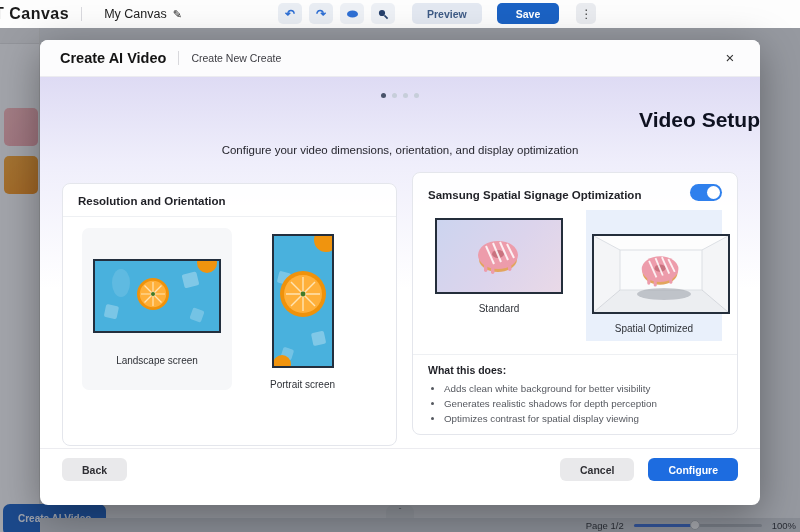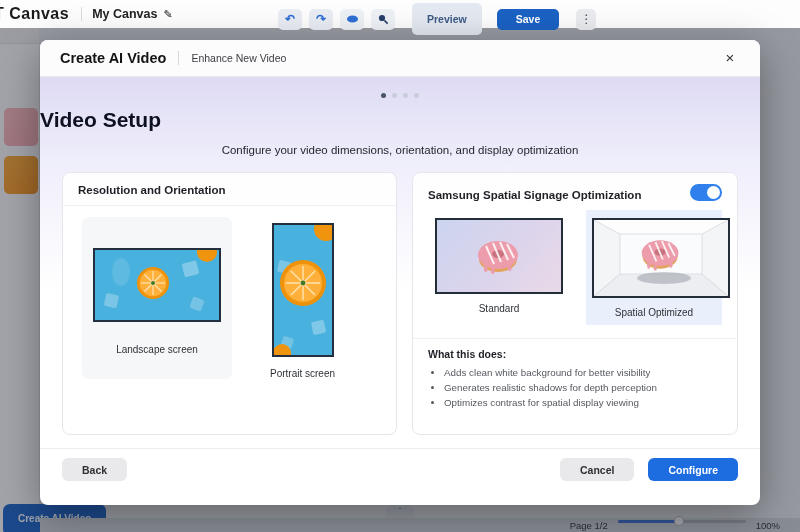--- a/index.html
+++ b/index.html
@@ -4,38 +4,38 @@
 <style>
   * { box-sizing: border-box; margin: 0; padding: 0; }
   html,body { width:800px; height:532px; overflow:hidden; }
   body { font-family:"Liberation Sans", sans-serif; background:#fff; }
   .stage { position:relative; width:800px; height:532px; overflow:hidden; background:#fff; }
 
   
   .topbar { position:absolute; top:0; left:0; right:0; height:28px; background:#fdfdfd; display:flex; align-items:center; z-index:3; }
   .brand { font-weight:bold; font-size:16px; color:#1b1b1b; letter-spacing:.5px; margin-left:-6px; }
   .tb-divider { width:1px; height:14px; background:#d9d9de; margin:0 10px 0 12px; }
-  .doc-title { font-size:12.5px; font-weight:bold; color:#222; }
+  .doc-title { font-size:12.5px; font-weight:normal; color:#222;margin-left:12px; }
   .pencil { font-size:11px; margin-left:6px; color:#222; }
   .toolbar { position:absolute; left:278px; top:3px; display:flex; align-items:center; gap:7px; }
   .icon-btn { width:24px; height:21px; border-radius:5px; background:#e9edf3; display:flex; align-items:center; justify-content:center; font-size:12px; color:#2e6fd4; font-weight:bold; border:none; }
   .icon-btn.plain { background:#edf0f5; }
-  .btn-preview { height:32px; padding:0 15px; border-radius:5px; background:#e3e8f1; color:#3d5a85; font-size:10.5px; font-weight:bold; border:none; margin-left:10px; }
+  .btn-preview { height:21px; padding:0 15px; border-radius:5px; background:#e3e8f1; color:#3d5a85; font-size:10.5px; font-weight:bold; border:none; margin-left:10px; }
   .btn-save { height:21px; padding:0 19px; border-radius:5px; background:#1b62c4; color:#fff; font-size:10.5px; font-weight:bold; border:none; margin-left:8px; }
   .kebab { width:20px; height:21px; border-radius:5px; background:#e9ebef; color:#444; font-size:12px; display:flex; align-items:center; justify-content:center; margin-left:10px; }
 
   
   .app-bg { position:absolute; top:28px; left:0; right:0; bottom:0; background:#dfe1e6; }
   .sidebar { position:absolute; top:0; left:0; width:40px; bottom:0; background:#f3f3f5; border-right:1px solid #ddd; }
   .sidebar-tabstrip { height:16px; background:#e7e7eb; border-bottom:1px solid #d8d8dc; }
   .thumb { width:34px; height:38px; border-radius:5px; margin:10px 0 0 4px; }
   .thumb.pink { background:linear-gradient(135deg,#f2b3b8,#eba3ad); margin-top:64px; }
   .thumb.orange { background:linear-gradient(135deg,#f3a435,#ef8d1f); }
   .dock { position:absolute; left:40px; right:0; bottom:0; height:14px; background:#c9ccd2; }
-  .dock-controls { position:absolute; right:20px; bottom:1px; display:flex; align-items:flex-start; gap:10px; }
+  .dock-controls { position:absolute; right:4px; bottom:1px; display:flex; align-items:center; gap:10px; }
   .page-ind { font-size:9.5px; color:#2e3138; white-space:nowrap; }
   .zoom-slider { position:relative; width:128px; height:3px; background:#a9adb5; border-radius:2px; }
   .zoom-fill { position:absolute; left:0; top:0; height:3px; width:46%; background:#3d6fd6; border-radius:2px; }
   .zoom-thumb { position:absolute; left:44%; top:-4px; width:10px; height:10px; border-radius:50%; background:#f4f4f6; border:1px solid #b5b8bf; }
   .zoom-pct { font-size:9.5px; color:#2e3138; white-space:nowrap; }
   .dock-tab { position:absolute; left:50%; transform:translateX(-50%); bottom:14px; width:28px; height:13px; background:#d6d8dd; border-radius:7px 7px 0 0; text-align:center; font-size:8px; color:#5a5e66; line-height:12px; }
   .create-btn { position:absolute; left:3px; bottom:-4px; background:#1b5fc4; color:#eef3fb; font-size:10px; font-weight:bold; padding:9px 15px 12px; border-radius:7px; border:none; }
   .dim { position:absolute; inset:0; background:rgba(32,37,48,0.38); z-index:1; pointer-events:none; }
 
   
@@ -43,45 +43,45 @@
   .modal-header { height:37px; display:flex; align-items:center; padding:0 20px; background:#fcfcfd; border-bottom:1px solid #ececf0; }
   .modal-title { font-size:14.5px; font-weight:bold; color:#141414; }
   .mh-divider { width:1px; height:14px; background:#d8d8dc; margin:0 12px; }
   .modal-subtitle { font-size:10.5px; color:#3c3c42; }
   .close-x { margin-left:auto; font-size:15px; color:#333; width:20px; height:20px; text-align:center; line-height:20px; cursor:default; }
 
   .modal-body { position:absolute; top:37px; left:0; right:0; bottom:42px; background:linear-gradient(180deg,#dedbf4 0%, #efeefb 22%, #ffffff 55%); }
   .dots { display:flex; justify-content:center; gap:6px; padding-top:16px; }
   .dot { width:5px; height:5px; border-radius:50%; background:#c7ceda; }
   .dot.active { background:#49536a; }
-  .hero-title { text-align:left; font-size:21px; font-weight:bold; color:#0e1120; margin-top:10px; }
+  .hero-title { text-align:right; font-size:21px; font-weight:bold; color:#0e1120; margin-top:10px; }
   .hero-sub { text-align:center; font-size:11.5px; color:#26262e; margin-top:12px; }
 
   .panels { display:flex; gap:15px; padding:16px 22px 0; }
   .panel { background:rgba(255,255,255,.92); border:1px solid #e4e6ec; border-radius:8px; padding:11px 15px; height:263px; }
   .panel-title { font-size:11.5px; font-weight:bold; color:#1f2026; }
   .panel-rule { height:1px; background:#eef0f3; margin:9px -15px 0; }
 
-  .panel-left { width:339px; }
+  .panel-left { width:339px;margin-top:11px; }
   .res-content { display:flex; gap:38px; padding:11px 0 0 4px; }
   .opt-card { background:#f6f7f9; border-radius:7px; padding:31px 10px 14px; width:150px; text-align:center; }
   .screen-landscape { width:128px; height:74px; border:2px solid #232f3e; background:#49b1dd; margin:0 auto; overflow:hidden; }
   .opt-label { font-size:10px; color:#2e3137; margin-top:22px; }
   .opt-portrait { text-align:center; padding-top:6px; }
   .screen-portrait { width:62px; height:134px; border:2px solid #232f3e; background:#49b1dd; margin:0 auto; overflow:hidden; }
   .opt-portrait .opt-label { margin-top:11px; }
 
   .panel-right { flex:1; }
   .sig-head { display:flex; align-items:flex-end; justify-content:space-between; }
   .toggle { width:32px; height:17px; border-radius:9px; background:#2f80ed; position:relative; }
   .toggle-knob { position:absolute; right:2px; top:2px; width:13px; height:13px; border-radius:50%; background:#fff; }
   .sig-desc { font-size:10.3px; color:#3a3d44; line-height:1.5; margin-top:10px; }
   .sig-cards { display:flex; gap:16px; margin-top:9px; align-items:flex-start; }
   .sig-opt { text-align:center; width:142px; padding-top:8px; }
-  .sig-opt.selected { background:#e9f0fb; border-radius:0; padding:8px 6px 7px; width:136px; }
+  .sig-opt.selected { background:#e9f0fb; border-radius:0; padding:24px 6px 7px; width:136px; }
   .screen-flat { position:relative; width:128px; height:76px; border:2px solid #242e3b; background:linear-gradient(130deg,#ccd4ef 0%,#dcd4ec 55%,#e9d9e7 100%); margin:0 auto; overflow:hidden; }
   .screen-3d { position:relative; width:138px; height:80px; border:2px solid #242e3b; background:#fdfdfd; margin:0 auto; overflow:hidden; }
   .sig-label { font-size:10px; color:#2e3137; margin-top:9px; }
   .donut-wrap { position:absolute; inset:0; display:flex; align-items:center; justify-content:center; }
   .sig-rule { height:1px; background:#eef0f3; margin:13px -15px 0; }
   .what-title { font-size:10.5px; font-weight:bold; color:#1f2026; margin-top:9px; }
   .what-list { margin:5px 0 0 16px; }
   .what-list li { font-size:9.8px; color:#55585f; line-height:1.55; }
 
   .modal-footer { position:absolute; left:0; right:0; bottom:15px; height:42px; border-top:1px solid #ececf0; background:#fff; display:flex; align-items:center; padding:0 22px; }
@@ -149,21 +149,21 @@
       </div>
     </div>
     <div class="dim"></div>
   </div>
 
   <div class="modal">
 
     <div class="modal-header">
       <span class="modal-title">Create AI Video</span>
       <span class="mh-divider"></span>
-      <span class="modal-subtitle">Enhance New Video</span>
+      <span class="modal-subtitle">Create New Create</span>
       <span class="close-x">×</span>
     </div>
 
     <div class="modal-body">
       <div class="dots">
         <span class="dot active"></span>
         <span class="dot"></span>
         <span class="dot"></span>
         <span class="dot"></span>
       </div>

